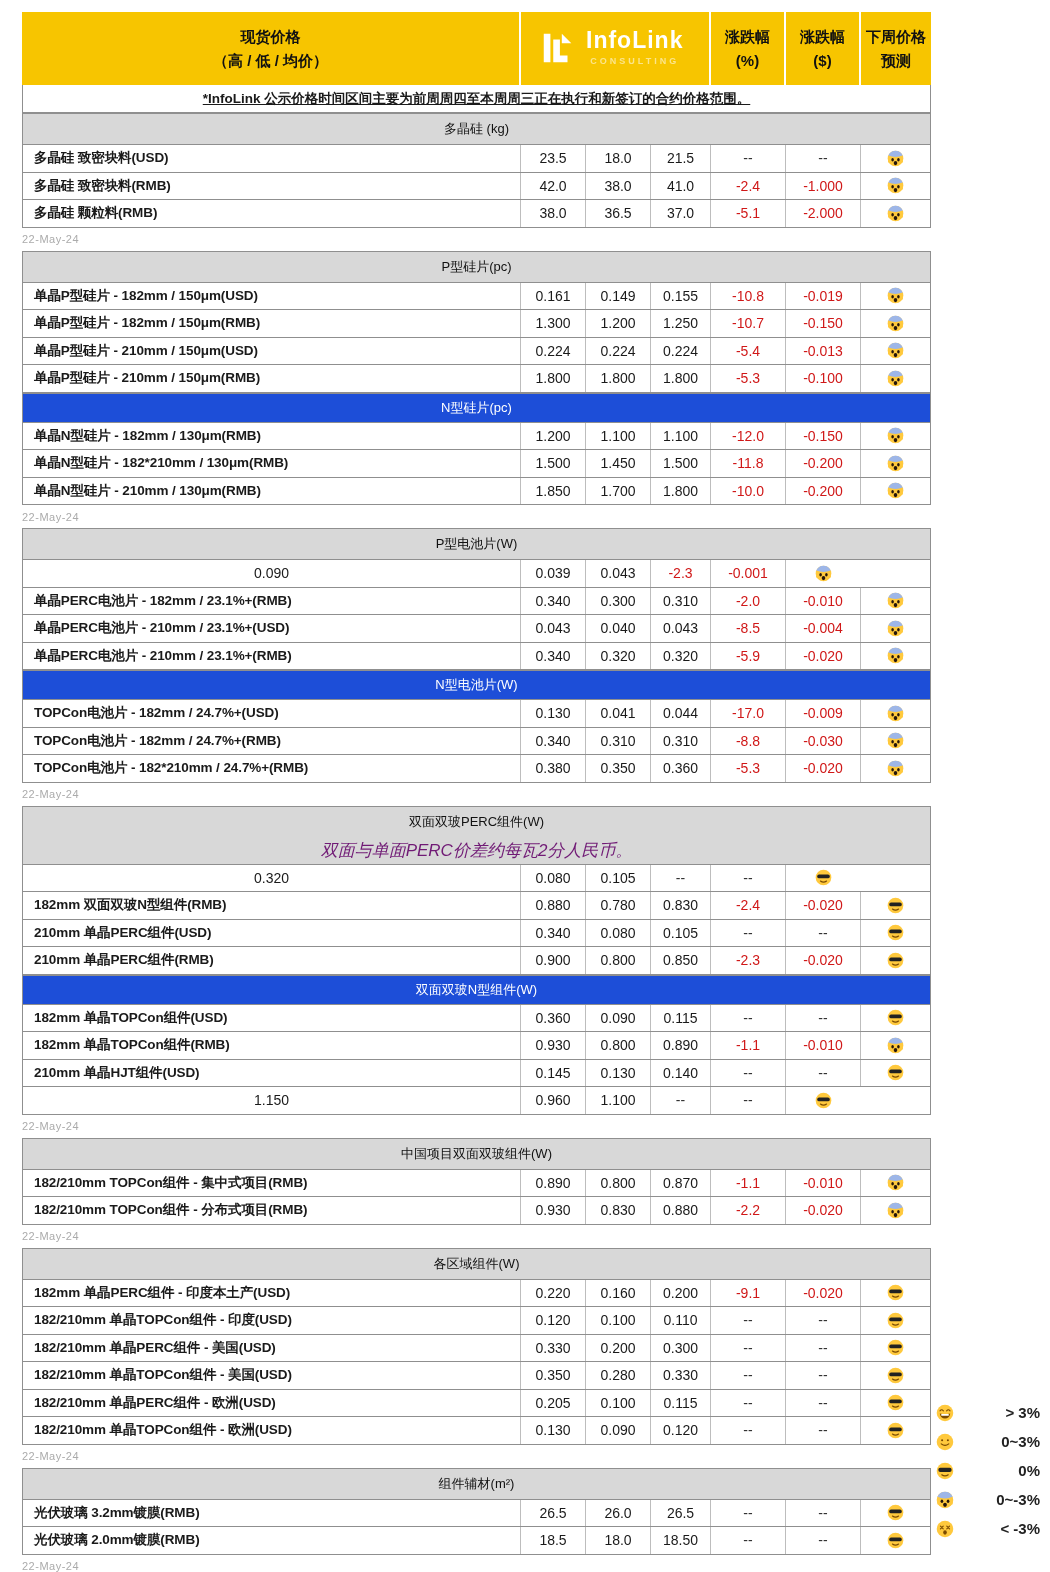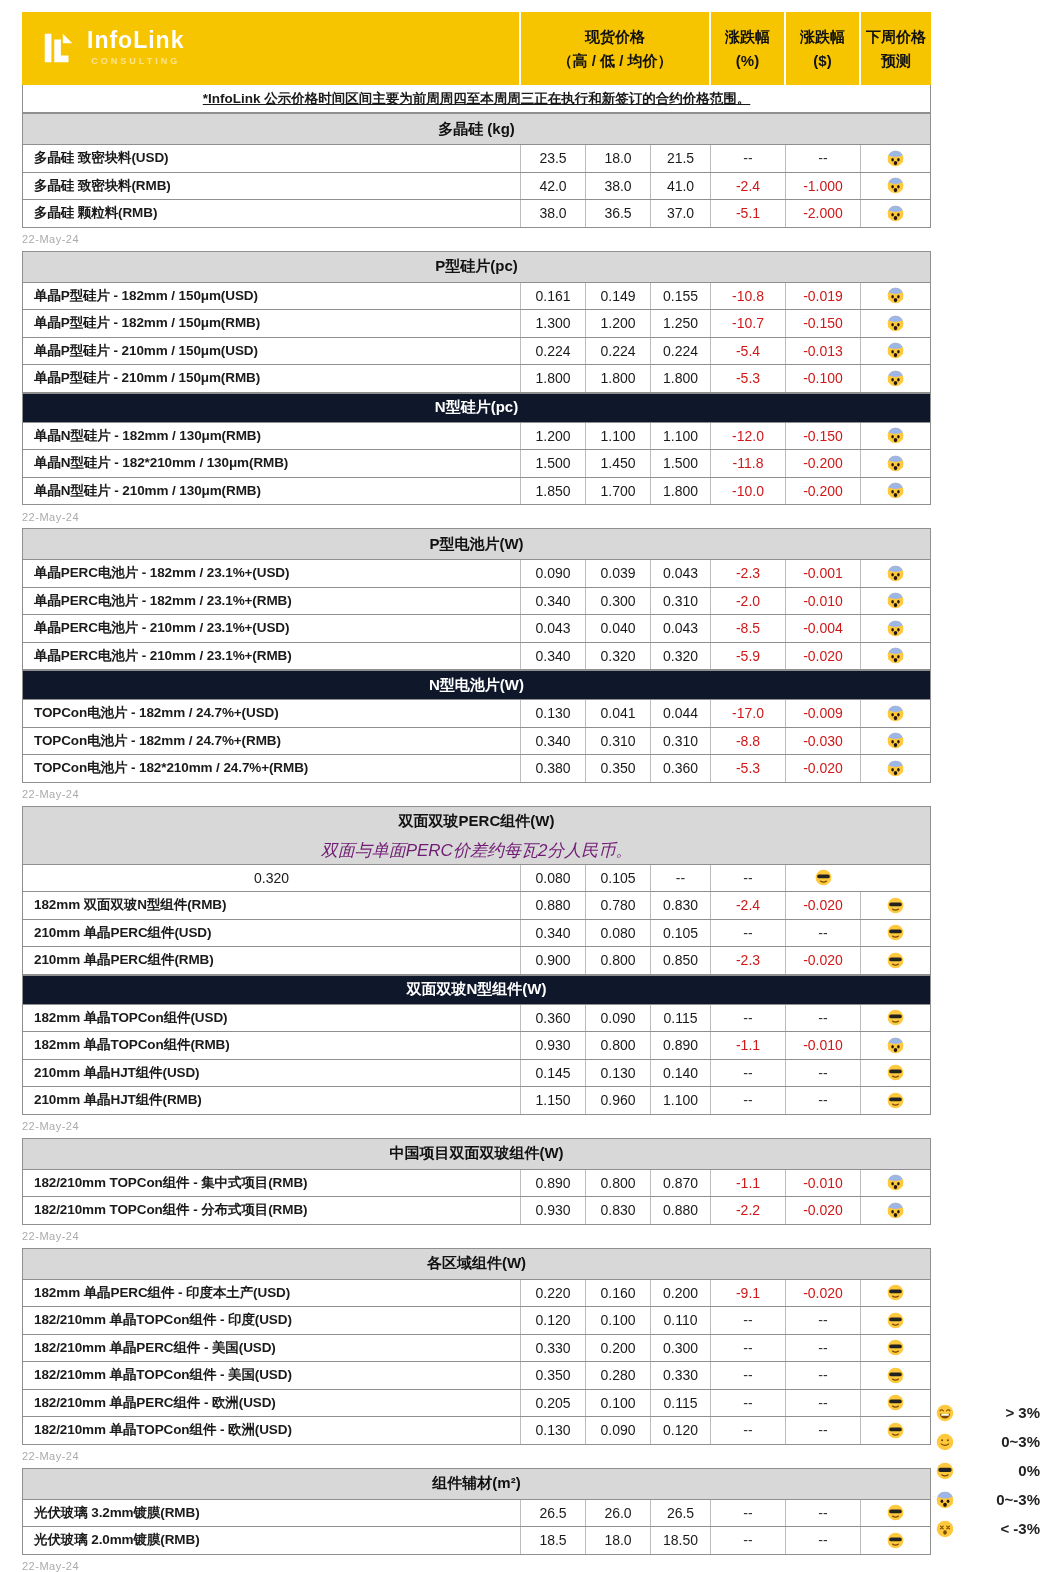--- a/index.html
+++ b/index.html
@@ -30,24 +30,24 @@
   .note-row{
     box-sizing:border-box;height:28px;border:1px solid #8f8f8f;border-top:none;
     display:flex;align-items:center;justify-content:center;
     font-size:13.5px;font-weight:700;background:#fff;text-decoration:underline;
   }
 
   
   .section{box-sizing:border-box;border:1px solid #8f8f8f;background:#fff;}
   .sec-header{box-sizing:border-box;}
   .sec-header.light{background:#D8D8D8;color:#111;}
-  .sec-header.dark{background:#0f172a;color:#ffffff;}
+  .sec-header.dark{background:#1d4ed8;color:#ffffff;}
   .sec-title{
     height:30px;display:flex;align-items:center;justify-content:center;
-    font-size:15px;font-weight:700;
+    font-size:13px;font-weight:400;
   }
   .sec-header.dark .sec-title{height:28px;}
   .sec-subtitle{
     height:27px;display:flex;align-items:center;justify-content:center;
     font-size:17px;font-weight:500;color:#701a75;font-style:italic;
   }
   .row{
     display:grid;grid-template-columns:497px 65px 65px 60px 75px 75px 1fr;
     height:27.5px;border-top:1px solid #8f8f8f;box-sizing:border-box;
   }
@@ -70,38 +70,38 @@
   .legend-item{height:29px;display:flex;align-items:center;}
   .legend-item .emoji{width:18px;height:18px;}
   .legend-label{margin-left:auto;font-size:15px;font-weight:600;color:#222;}
 </style>
 </head>
 <body>
 
 <div class="table-col">
 
   <div class="yellow-header">
+    <div class="yh-cell">
+      <div>现货价格</div>
+      <div>（高 / 低 / 均价）</div>
+    </div>
     <div class="yh-cell logo-cell">
       <div class="logo">
         <svg class="logo-mark" width="38" height="38" viewBox="0 0 40 40">
           <path d="M5 5 h7 v30 h-7 z" fill="#ffffff"></path>
           <path d="M15 11 h7 v17 h8 v7 h-15 z" fill="#ffffff"></path>
           <path d="M24 5 l10 10 h-10 z" fill="#ffffff"></path>
         </svg>
         <div class="logo-text">
           <div class="brand">InfoLink</div>
           <div class="brand-sub">CONSULTING</div>
         </div>
       </div>
     </div>
     <div class="yh-cell">
-      <div>现货价格</div>
-      <div>（高 / 低 / 均价）</div>
-    </div>
-    <div class="yh-cell">
       <div>涨跌幅</div>
       <div>(%)</div>
     </div>
     <div class="yh-cell">
       <div>涨跌幅</div>
       <div>($)</div>
     </div>
     <div class="yh-cell">
       <div>下周价格</div>
       <div>预测</div>
@@ -336,21 +336,20 @@
             </span>
           </div>
         </div>
       </div>
       <div class="date-row">22-May-24</div>
       <div class="section">
         <div class="sec-header light">
           <div class="sec-title">P型电池片(W)</div>
         </div>
         <div class="row">
-          <div class="cell label">单晶PERC电池片 - 182mm / 23.1%+(USD)</div>
           <div class="cell num">0.090</div>
           <div class="cell num">0.039</div>
           <div class="cell num">0.043</div>
           <div class="cell num neg">-2.3</div>
           <div class="cell num neg">-0.001</div>
           <div class="cell icon-cell">
             <span class="emoji">
               <svg viewBox="0 0 20 20">
                 <circle cx="10" cy="10" r="9.2" fill="#FFC93D"></circle>
                 <path d="M1.5 6.5 A9.2 9.2 0 0 1 18.5 6.5 Q10 10 1.5 6.5 Z" fill="#9DB6E8"></path>
@@ -622,21 +621,20 @@
             <span class="emoji">
               <svg viewBox="0 0 20 20">
                 <circle cx="10" cy="10" r="9.2" fill="#FFC93D"></circle>
                 <rect x="2.6" y="6.4" width="14.8" height="4.6" rx="2.2" fill="#222222"></rect>
                 <path d="M6.4 14.2 Q10 16.8 13.6 14.2" stroke="#7a4a00" stroke-width="1.3" fill="none" stroke-linecap="round"></path>
               </svg>
             </span>
           </div>
         </div>
         <div class="row">
-          <div class="cell label">210mm 单晶HJT组件(RMB)</div>
           <div class="cell num">1.150</div>
           <div class="cell num">0.960</div>
           <div class="cell num">1.100</div>
           <div class="cell num dash">--</div>
           <div class="cell num dash">--</div>
           <div class="cell icon-cell">
             <span class="emoji">
               <svg viewBox="0 0 20 20">
                 <circle cx="10" cy="10" r="9.2" fill="#FFC93D"></circle>
                 <rect x="2.6" y="6.4" width="14.8" height="4.6" rx="2.2" fill="#222222"></rect>

